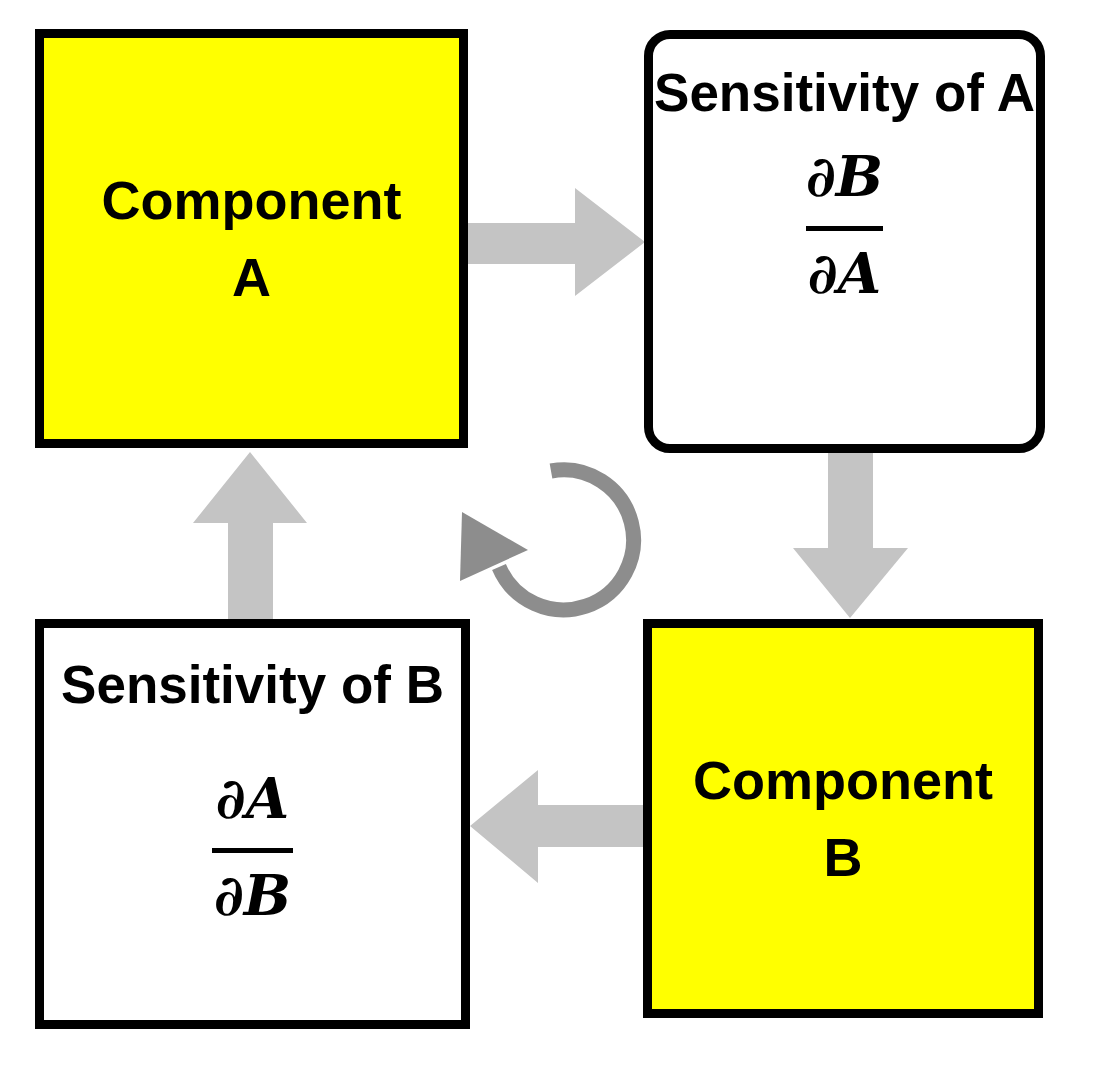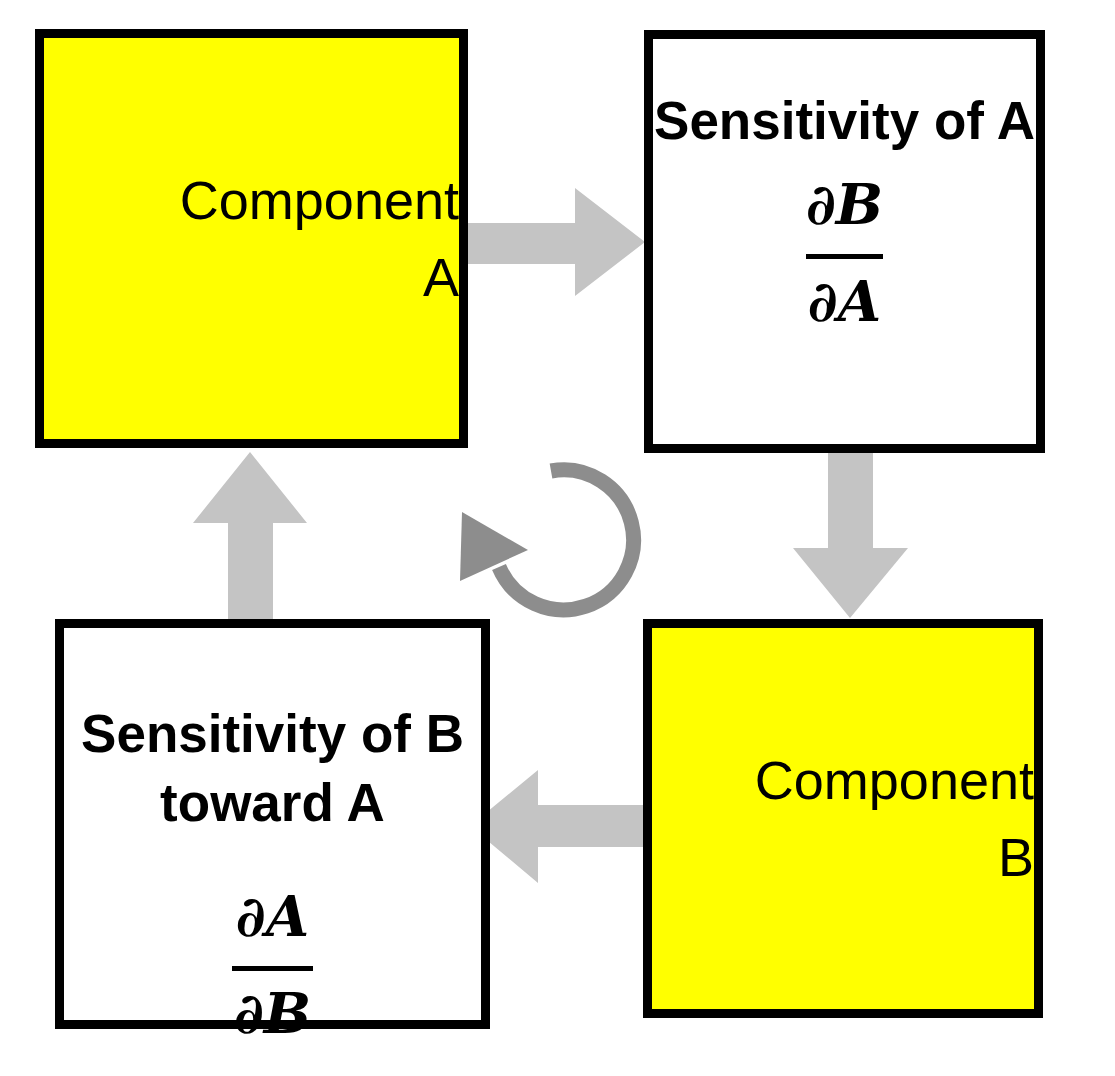--- a/index.html
+++ b/index.html
@@ -18,33 +18,32 @@
     box-sizing:border-box;
     border:9px solid #000000;
     color:#000000;
     display:flex;
     flex-direction:column;
     align-items:center;
     text-align:center;
   }
   .box.comp{
     justify-content:center;
-    font-weight:normal;
+    font-weight:bold;
     font-size:54px;
     line-height:1.42;
-    align-items:flex-end;
   }
   .box.sens{
     justify-content:flex-start;
     font-weight:bold;
     font-size:53px;
     line-height:1.3;
   }
-  .box.sens.pad-ab{padding-top:48px;}
-  .box.sens.pad-ba{padding-top:72px;margin-left:20px;}
+  .box.sens.pad-ab{padding-top:20px;border-radius:26px;}
+  .box.sens.pad-ba{padding-top:23px;}
   .line{white-space:nowrap;}
   .fraction{
     display:flex;
     flex-direction:column;
     align-items:center;
     font-family:"DejaVu Serif",serif;
     font-style:italic;
     font-weight:bold;
     font-size:56px;
     line-height:1.15;
@@ -90,21 +89,20 @@
   <div class="box sens pad-ab" style="left: 644px; top: 30px; width: 401px; height: 423px; background: rgb(255, 255, 255);">
     <div class="line">Sensitivity of A</div>
     <div class="fraction gap-small">
       <span class="frac-top">∂B</span>
       <span class="frac-bottom">∂A</span>
     </div>
   </div>
 
   <div class="box sens pad-ba" style="left: 35px; top: 619px; width: 435px; height: 410px; background: rgb(255, 255, 255);">
     <div class="line">Sensitivity of B</div>
-    <div class="line">toward A</div>
     <div class="fraction gap-large">
       <span class="frac-top">∂A</span>
       <span class="frac-bottom">∂B</span>
     </div>
   </div>
 
   <div class="box comp" style="left: 643px; top: 619px; width: 400px; height: 399px; background: rgb(255, 255, 0);">
     <div class="line">Component</div>
     <div class="line">B</div>
   </div>

